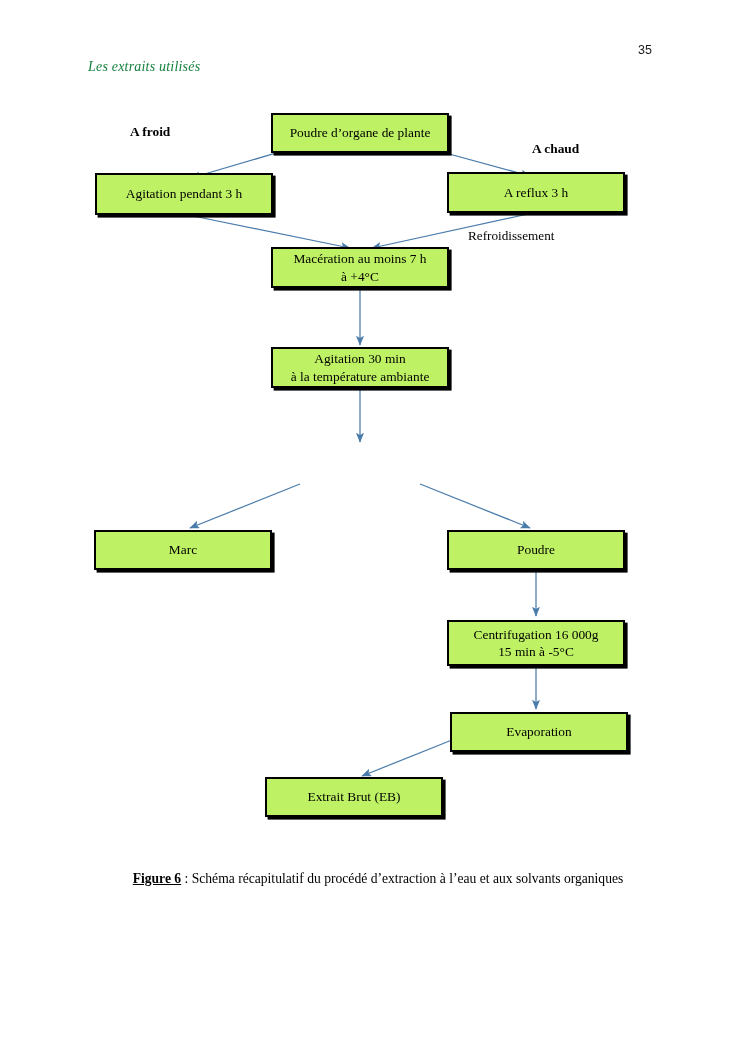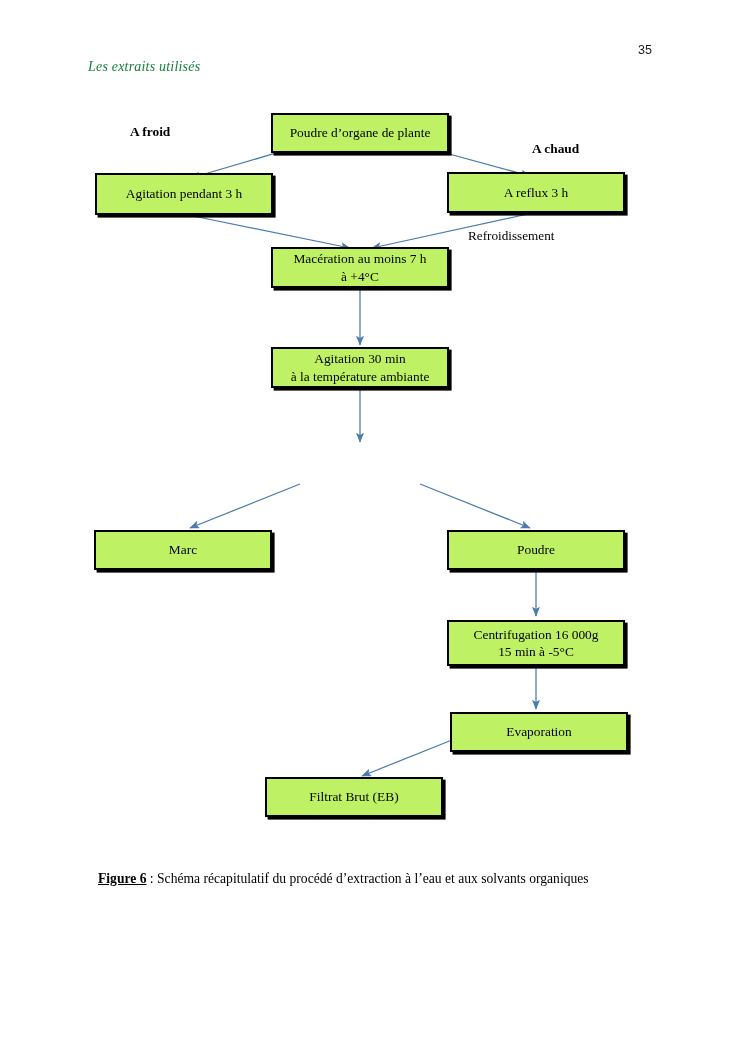--- a/index.html
+++ b/index.html
@@ -90,20 +90,21 @@
   }
 
   
   .figure-caption {
     position: absolute;
     left: 98px;
     top: 870px;
     width: 560px;
     font-size: 13.6px;
     line-height: 1.35;
+    text-align: center;
   }
   .figure-caption .figlabel {
     font-weight: bold;
     text-decoration: underline;
   }
 </style>
 </head>
 <body>
 
 <div class="page">
@@ -189,21 +190,21 @@
         <span>Centrifugation 16 000g</span>
         <span class="line2">15 min à -5°C</span>
       </span>
     </div>
 
     <div class="node" style="left:450px; top:712px; width:178px; height:40px;">
       <span>Evaporation</span>
     </div>
 
     <div class="node" style="left:265px; top:777px; width:178px; height:40px;">
-      <span>Filtrat Brut (EB)</span>
+      <span>Extrait Brut (EB)</span>
     </div>
 
   </div>
 
   <div class="figure-caption">
     <span class="figlabel">Figure 6</span><span> : Schéma récapitulatif du procédé d’extraction à l’eau et aux solvants organiques</span>
   </div>
 
 </div>
 

